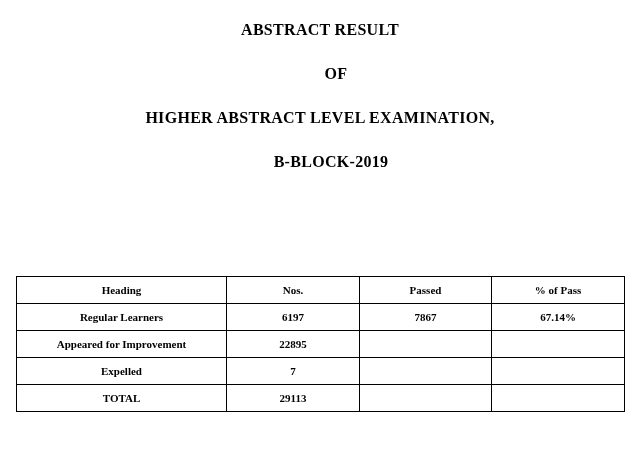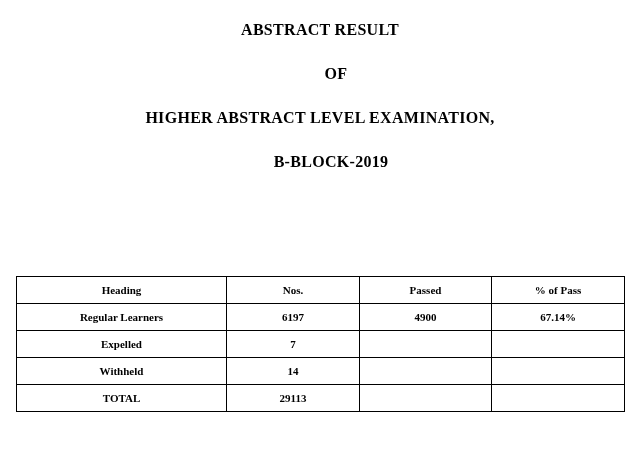--- a/index.html
+++ b/index.html
@@ -97,32 +97,32 @@
           <th>Heading</th>
           <th>Nos.</th>
           <th>Passed</th>
           <th>% of Pass</th>
         </tr>
       </thead>
       <tbody>
         <tr>
           <td>Regular Learners</td>
           <td>6197</td>
-          <td>4900</td>
+          <td>7867</td>
           <td>67.14%</td>
+        </tr>
+        <tr>
+          <td>Appeared for Improvement</td>
+          <td>22895</td>
+          <td class="empty"></td>
+          <td class="empty"></td>
         </tr>
         <tr class="row-tall">
           <td>Expelled</td>
           <td>7</td>
-          <td class="empty"></td>
-          <td class="empty"></td>
-        </tr>
-        <tr class="row-tall">
-          <td>Withheld</td>
-          <td>14</td>
           <td class="empty"></td>
           <td class="empty"></td>
         </tr>
         <tr class="row-tall">
           <td>TOTAL</td>
           <td>29113</td>
           <td class="empty"></td>
           <td class="empty"></td>
         </tr>
       </tbody>

